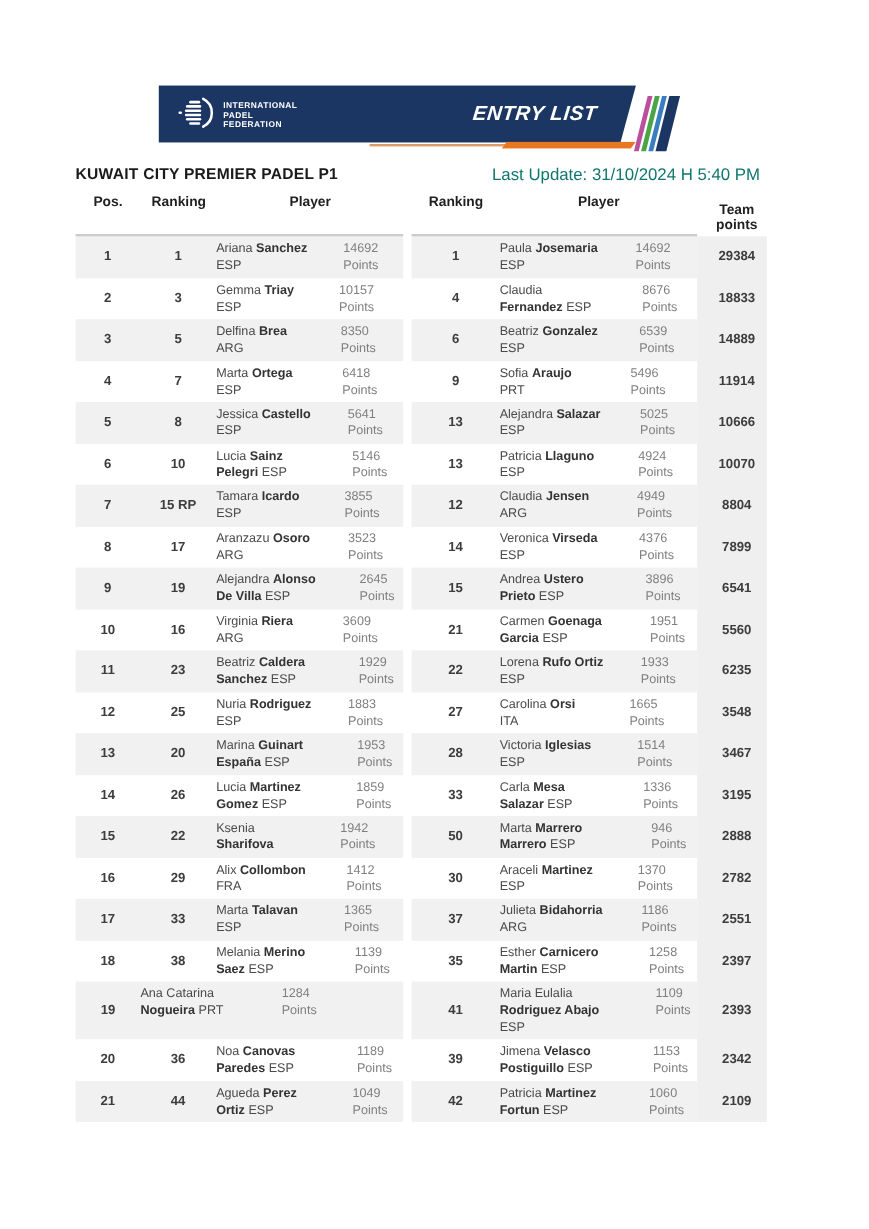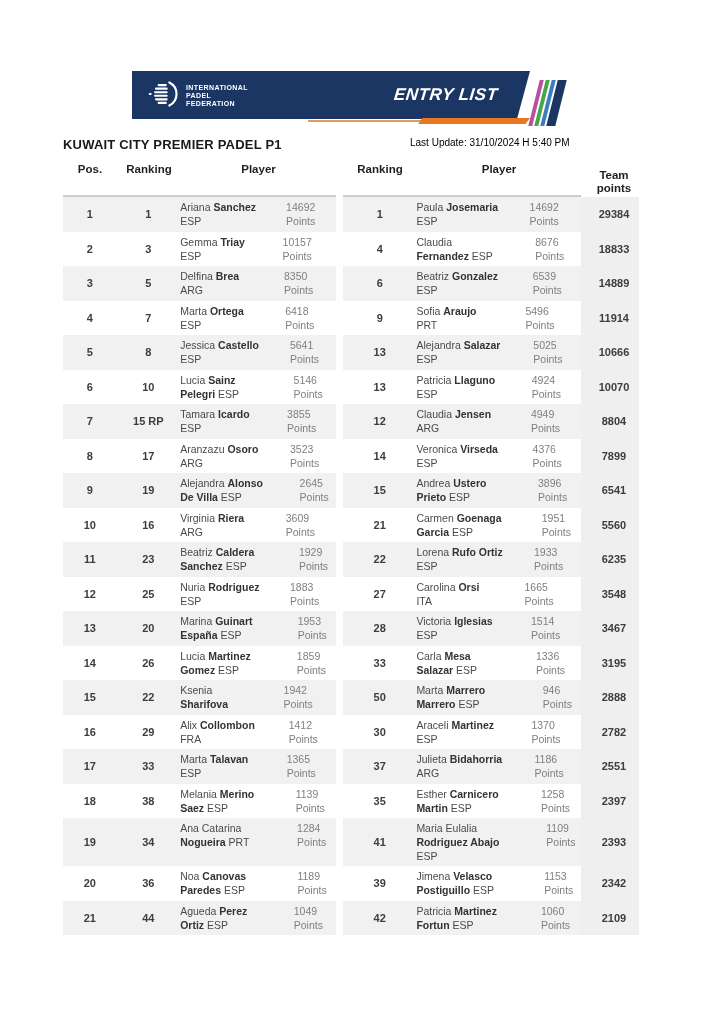--- a/index.html
+++ b/index.html
@@ -20,21 +20,21 @@
   .bar-magenta{width:4px;background:#b94f9d;}
   .bar-green{width:4px;background:#4aa546;}
   .bar-blue{width:4px;background:#3a7ec1;}
   .bar-navy{width:9px;background:var(--navy,#1c3664);}
   .underline-thin{position:absolute;left:176px;top:49px;width:114px;height:2px;background:#e09a64;}
   .underline-thick{position:absolute;left:286px;top:47px;width:112px;height:6px;background:var(--orange,#e87722);
                    clip-path:polygon(4% 0,100% 0,96% 100%,0 100%);}
 
   
   .event-title{position:absolute;left:63px;top:137px;font-size:13px;font-weight:bold;color:#1a1a1a;letter-spacing:.2px;}
-  .last-update{position:absolute;left:410px;top:137px;font-size:10px;color:#000000;}
+  .last-update{position:absolute;left:410px;top:137px;font-size:14px;color:#0f766e;}
 
   
   .table{position:absolute;left:63px;top:166px;width:580px;}
   .c-pos{width:54px;} .c-rank{width:64px;} .c-playerL{width:155px;}
   .gut{width:7px;} .c-rankR{width:74px;} .c-playerR{width:164px;} .gut2{width:4px;} .c-tp{width:58px;}
   .seg{display:flex;}
   .seg-left{width:273px;} .seg-mid{width:238px;}
 
   .thead{display:flex;align-items:stretch;height:31px;position:relative;z-index:2;}
   .thead .seg{border-bottom:2px solid #cccccc;align-items:flex-end;}
@@ -475,21 +475,20 @@
               <div class="pname">Esther <b>Carnicero Martin</b> ESP</div>
               <div class="ppoints">1258 Points</div>
             </div>
           </div>
           <div class="gut2"></div>
           <div class="num c-tp">2397</div>
         </div>
         <div class="row odd">
           <div class="seg seg-left">
             <div class="num c-pos">19</div>
-            <div class="num c-rank">34</div>
             <div class="player c-playerL">
               <div class="pname">Ana Catarina <b>Nogueira</b> PRT</div>
               <div class="ppoints">1284 Points</div>
             </div>
           </div>
           <div class="gut"></div>
           <div class="seg seg-mid">
             <div class="num c-rankR">41</div>
             <div class="player c-playerR">
               <div class="pname">Maria Eulalia <b>Rodriguez Abajo</b> ESP</div>

